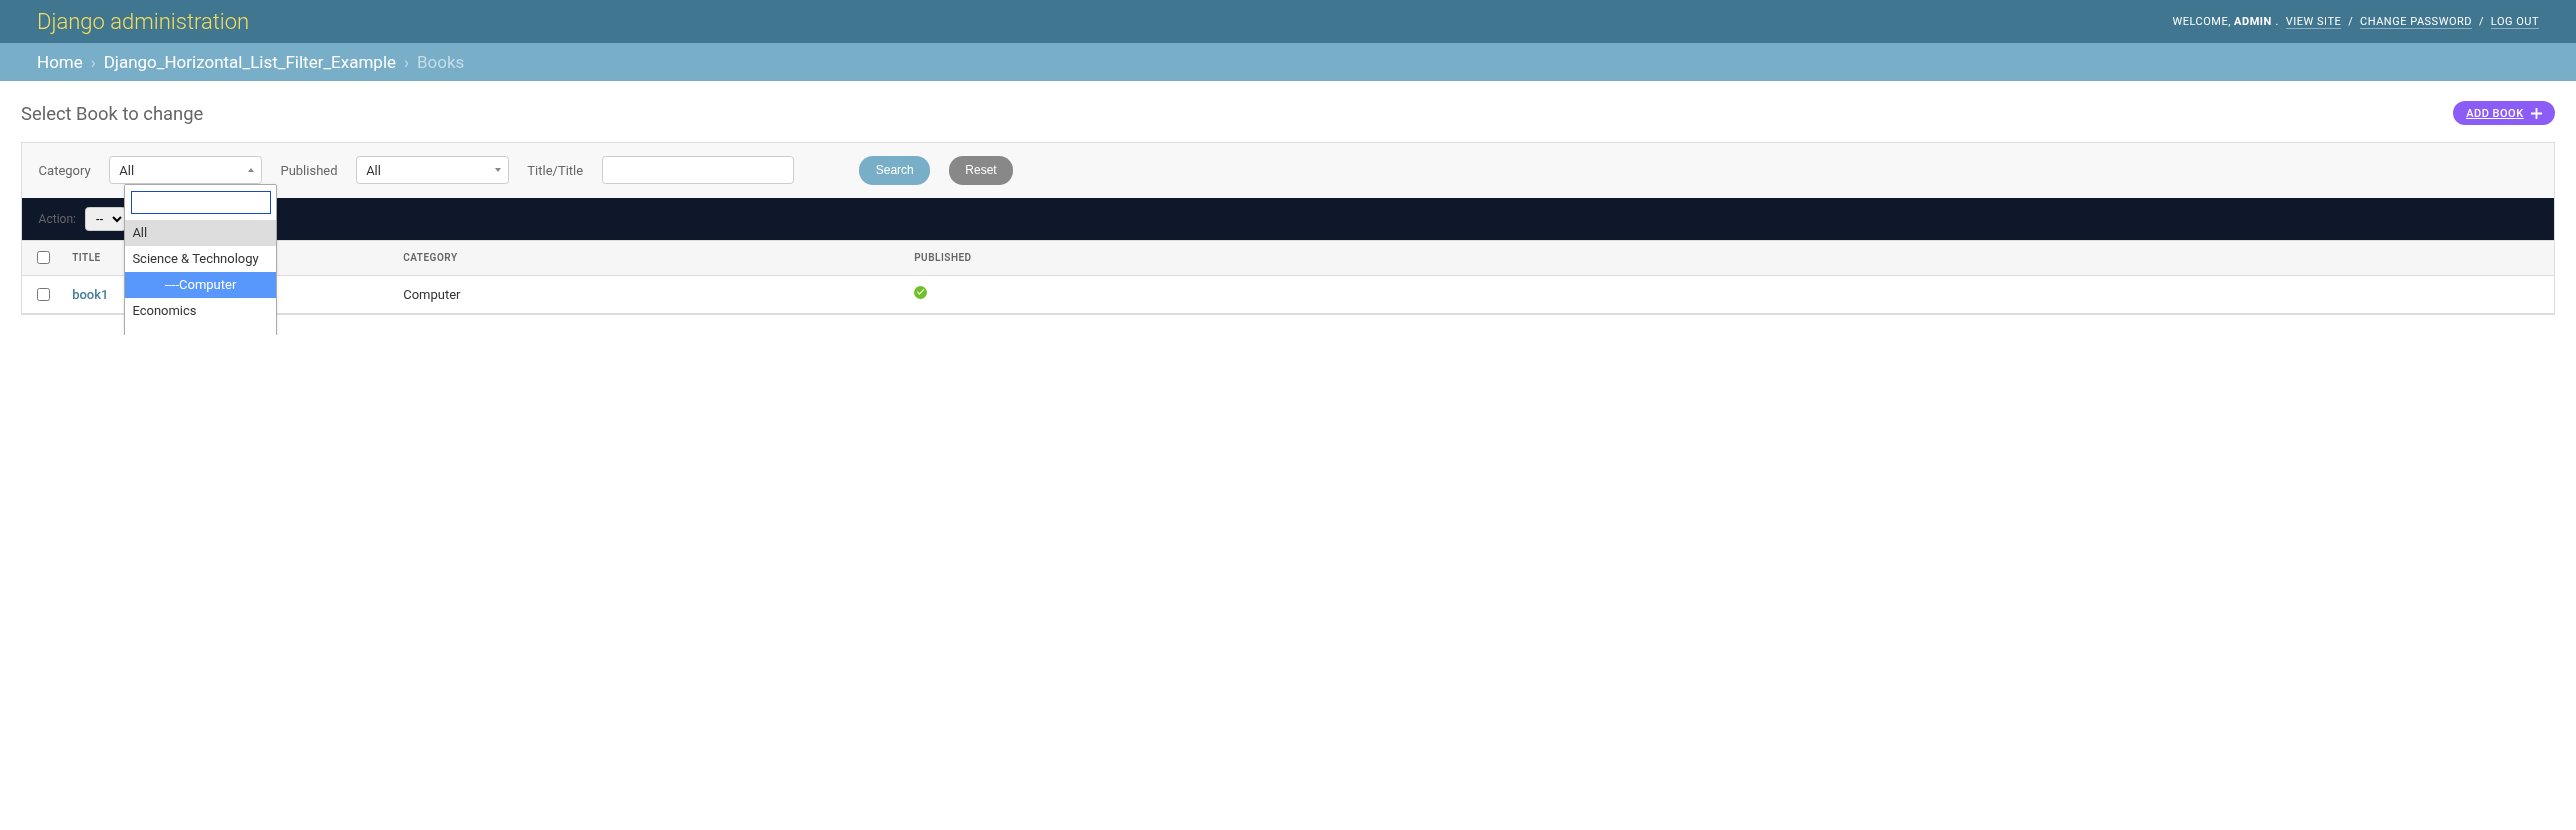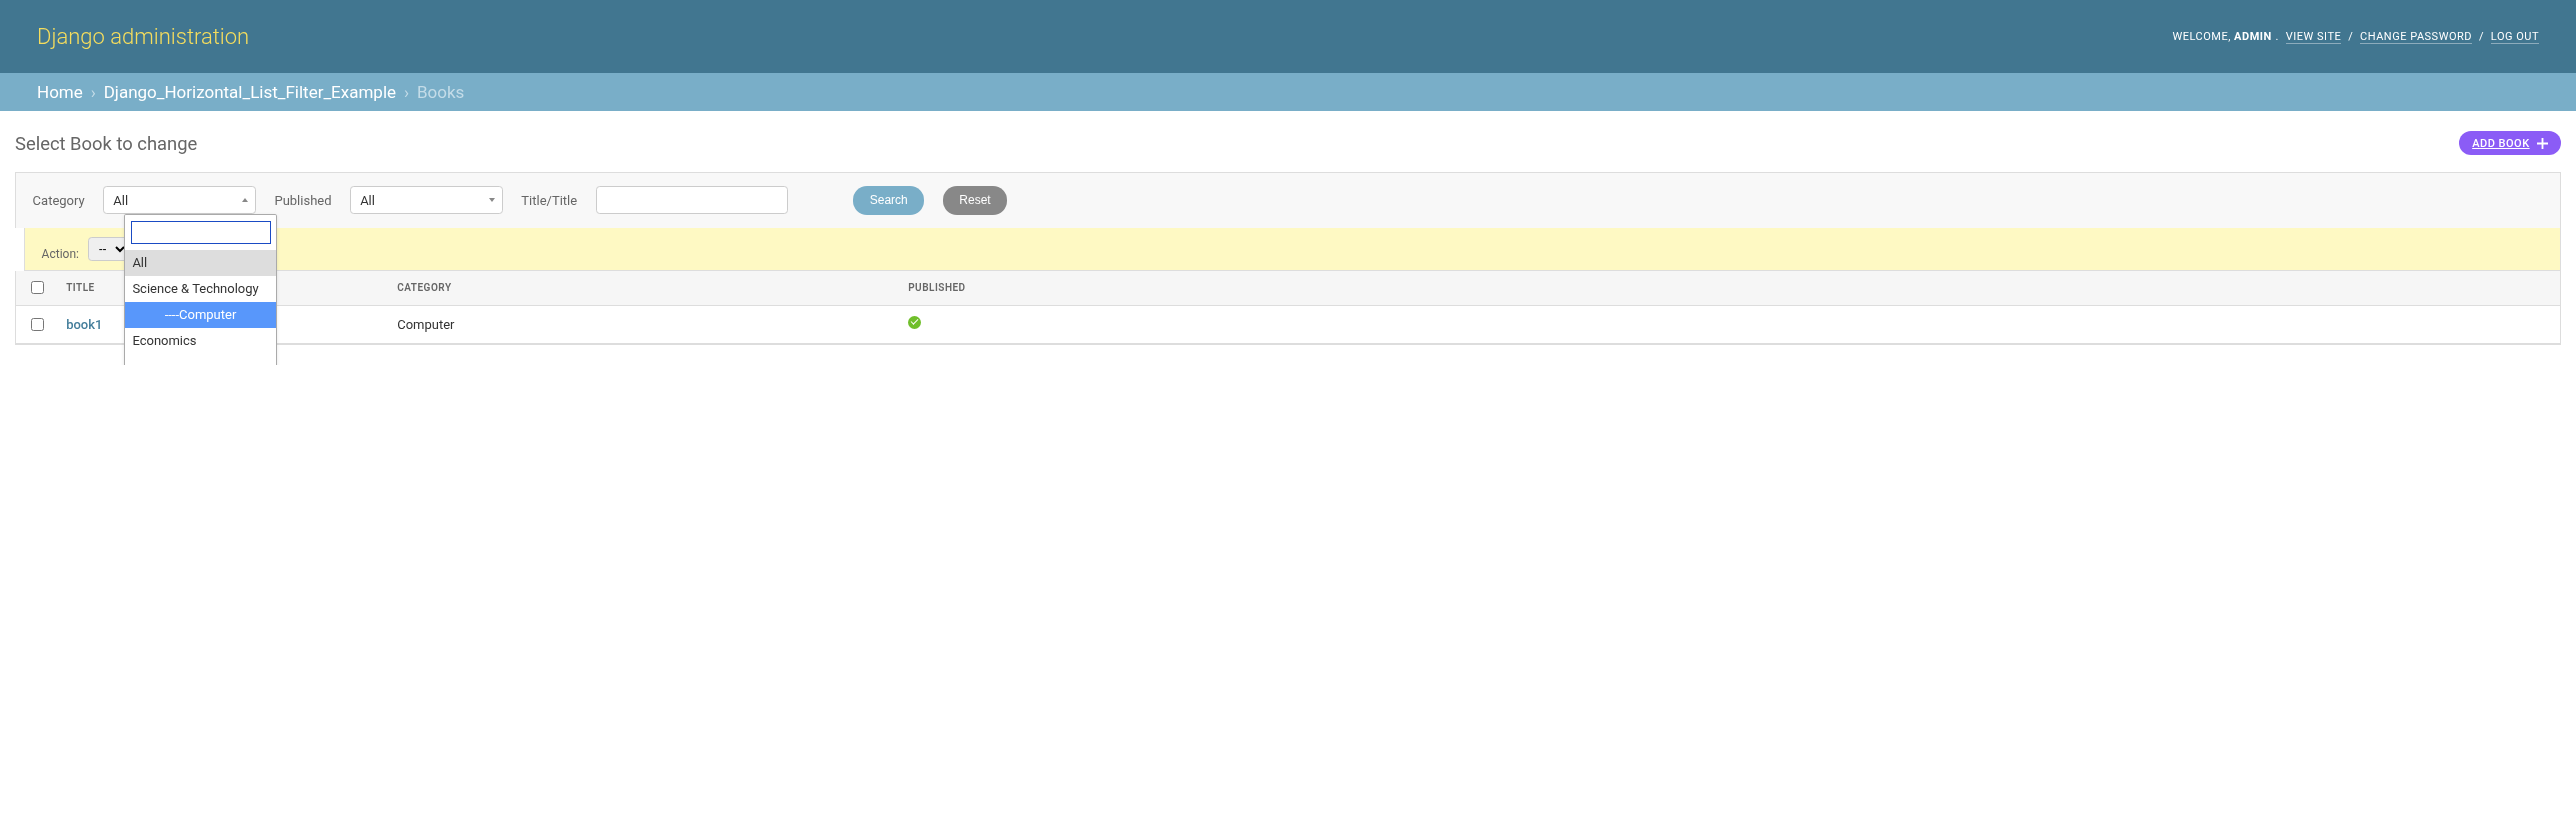--- a/index.html
+++ b/index.html
@@ -11,54 +11,54 @@
     --grey-light:#f6f6f6;
     --text-muted:#666;
     --link:#447e9b;
     --border:#ddd;
     --highlight:#5897fb;
   }
   *{box-sizing:border-box;}
   html,body{margin:0;padding:0;font-family:"Roboto","Lucida Grande",Verdana,Arial,sans-serif;font-size:13px;color:#333;}
 
   
-  .branding{background:var(--header-bg);color:#fff;display:flex;justify-content:space-between;align-items:center;padding:24px 37px;}
+  .branding{background:var(--header-bg);color:#fff;display:flex;justify-content:space-between;align-items:center;padding:9px 37px;}
   .branding h1{margin:0;font-weight:300;font-size:22px;color:var(--accent);}
   .user-tools{font-size:11px;letter-spacing:0.5px;text-transform:uppercase;font-weight:400;text-align:right;}
   .user-tools a{color:#fff;text-decoration:none;border-bottom:0.9px solid rgba(255,255,255,.4);}
   .user-tools .sep{color:#fff;margin:0 3.7px;}
   .user-tools .welcome{color:#fff;}
   .user-tools strong{font-weight:700;}
 
   
   .breadcrumbs{background:var(--header-subbg);color:#c4dce8;padding:9.2px 37px;font-size:17px;}
   .breadcrumbs a{color:#fff;text-decoration:none;}
   .breadcrumbs .sep{color:#c4dce8;margin:0 3.7px;}
 
-  .content{padding:20px 15px;position:relative;}
+  .content{padding:20px 21px;position:relative;}
   .head-row{display:flex;justify-content:space-between;align-items:center;margin-bottom:16.6px;}
   .head-row h2{margin:0;font-size:18.4px;font-weight:400;color:#666;}
   .addlink{background:#8b5cf6;color:#fff;border-radius:14px;padding:5.5px 13px;font-size:11px;font-weight:500;letter-spacing:0.5px;display:flex;align-items:center;gap:7.4px;}
   .addlink svg{fill:#fff;}
 
   
   .filter-bar{background:#f8f8f8;border:0.9px solid var(--border);border-bottom:none;padding:13px 16.6px;display:flex;align-items:center;gap:18.4px;flex-wrap:wrap;}
   .filter-bar label{color:#666;font-size:13px;}
   .select2{border:0.9px solid #ccc;border-radius:3.7px;height:28px;padding:0 26px 0 9.2px;min-width:153px;display:flex;align-items:center;background:#fff;position:relative;font-size:13px;}
   .select2 .arrow{position:absolute;right:7.4px;top:50%;transform:translateY(-50%);width:0;height:0;border-left:3.7px solid transparent;border-right:3.7px solid transparent;}
   .select2.open .arrow{border-bottom:4.6px solid #888;}
   .select2:not(.open) .arrow{border-top:4.6px solid #888;}
   .filter-input{border:0.9px solid #ccc;border-radius:3.7px;height:28px;padding:0 7.4px;min-width:153px;font-size:13px;}
   .btn{border:none;border-radius:14px;color:#fff;padding:7.4px 16.6px;font-size:12px;cursor:pointer;}
   .btn-search{background:var(--blue-btn);}
   .btn-reset{background:var(--grey-btn);}
   .filter-spacer{width:28px;}
 
   
-  .actions-row{background:#fef9c3;border:0.9px solid var(--border);border-top:none;padding:9.2px 16.6px;display:flex;align-items:flex-end;gap:9.2px;font-size:12px;color:#666;margin-left:9px;}
+  .actions-row{background:#0f172a;border:0.9px solid var(--border);border-top:none;padding:9.2px 16.6px;display:flex;align-items:center;gap:9.2px;font-size:12px;color:#666;}
   .actions-row select{border:0.9px solid #ccc;padding:2.8px 5.5px;font-size:12px;border-radius:3.7px;}
   .actions-row .gobtn{background:#fff;border:0.9px solid #ccc;border-radius:3.7px;padding:2.8px 9.2px;font-size:12px;}
   .sel-counter{margin-left:5.5px;color:#888;}
 
   
   .dropdown{position:absolute;z-index:100;background:#fff;border:0.9px solid #aaa;border-radius:1.8px;width:155px;box-shadow:0 1.8px 3.7px rgba(0,0,0,.1);}
   .dropdown input{margin:5.5px;width:calc(100% - 11px);border:0.9px solid #1a4bc4;border-radius:0;padding:3.7px;font-size:12px;outline:none;}
   .dropdown ul{list-style:none;margin:0;padding:0;}
   .dropdown li{padding:5.5px 7.4px;font-size:13px;}
   .dropdown li.sel{background:#ddd;}

